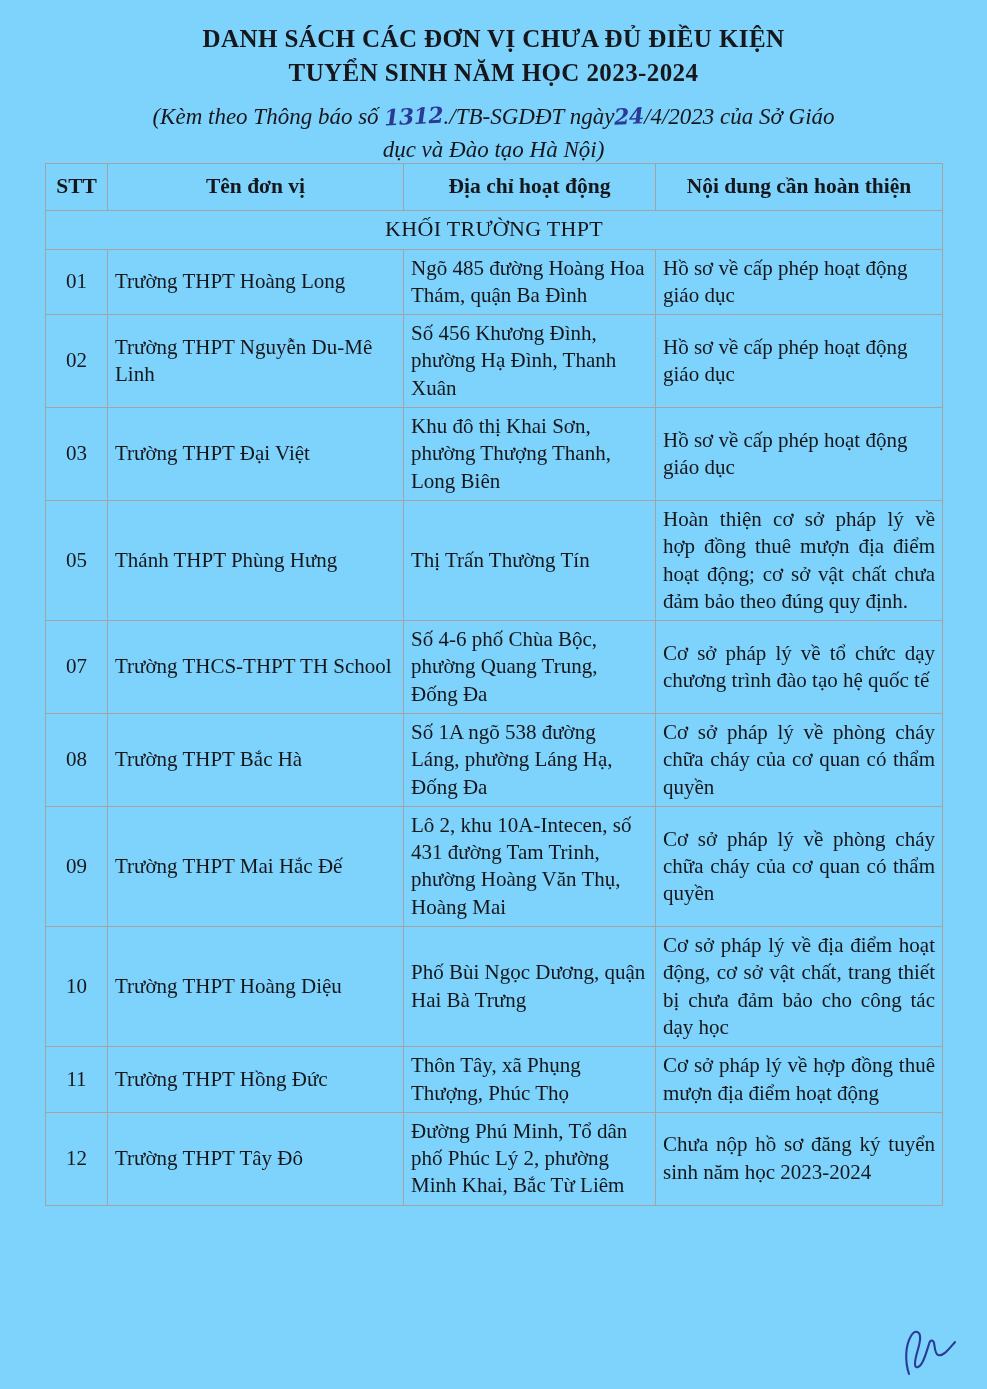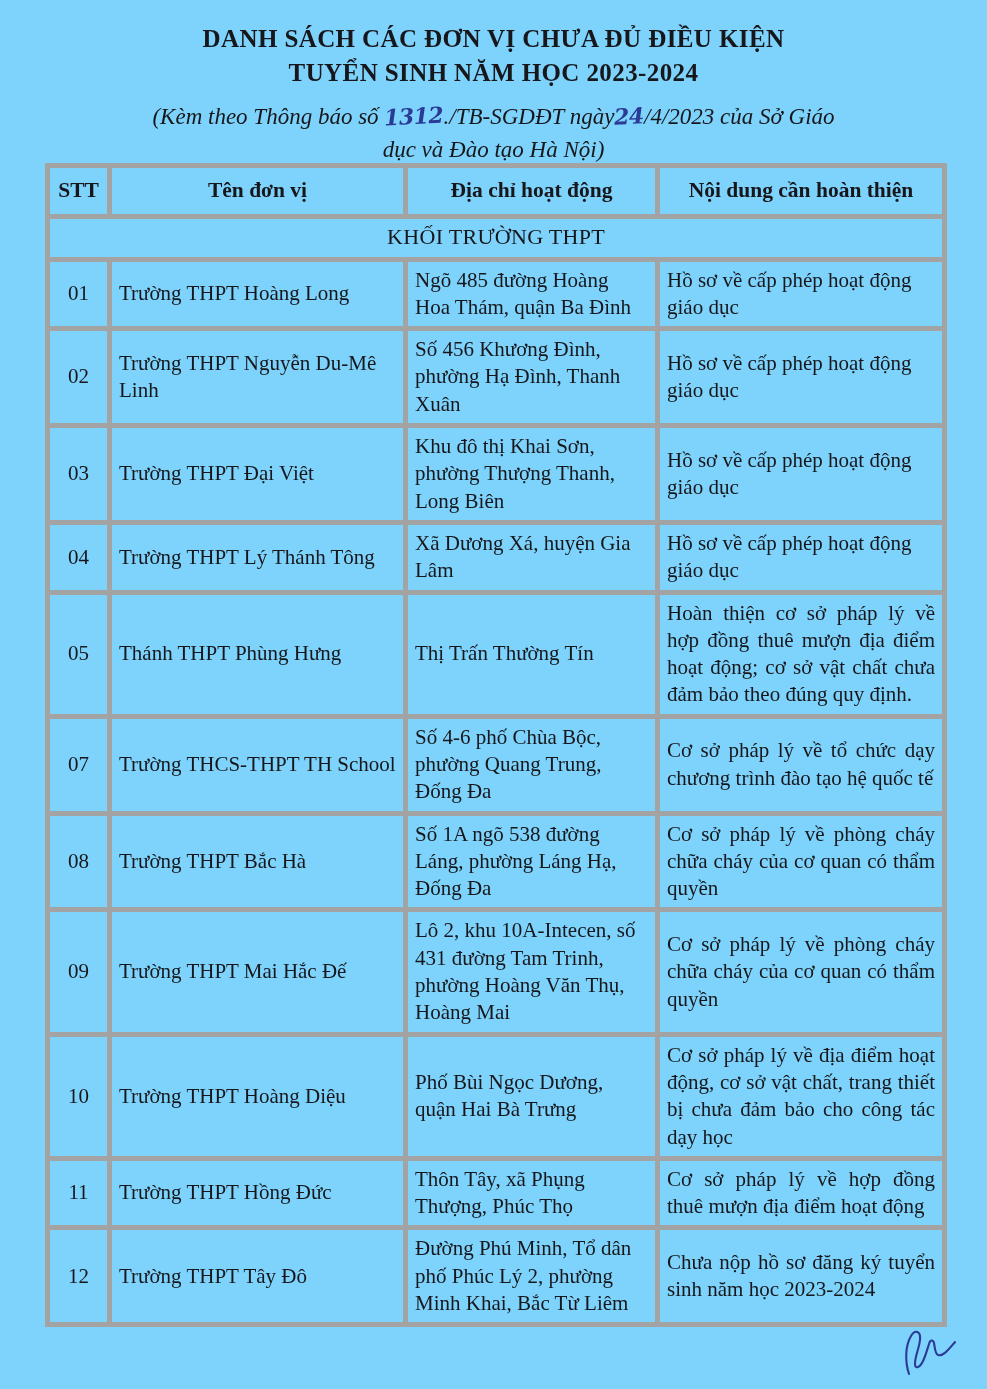--- a/index.html
+++ b/index.html
@@ -52,21 +52,21 @@
     left: 45px;
     top: 163px;
     width: 897px;
   }
   table.list {
     border-collapse: collapse;
     width: 100%;
     table-layout: fixed;
   }
   table.list td, table.list th {
-    border: 5px solid #a3a3a3;
+    border: 1px solid #a3a3a3;
     vertical-align: middle;
     padding: 5px 7px;
     font-size: 21px;
     line-height: 1.3;
   }
   table.list th {
     font-weight: bold;
     text-align: center;
     font-size: 21.5px;
     padding: 9px 4px;
@@ -149,26 +149,20 @@
             <td class="addr">Số 456 Khương Đình, phường Hạ Đình, Thanh Xuân</td>
             <td class="note nojust">Hồ sơ về cấp phép hoạt động giáo dục</td>
           </tr>
           <tr>
             <td class="stt">03</td>
             <td class="name">Trường THPT Đại Việt</td>
             <td class="addr">Khu đô thị Khai Sơn, phường Thượng Thanh, Long Biên</td>
             <td class="note nojust">Hồ sơ về cấp phép hoạt động giáo dục</td>
           </tr>
           <tr>
-            <td class="stt">04</td>
-            <td class="name">Trường THPT Lý Thánh Tông</td>
-            <td class="addr">Xã Dương Xá, huyện Gia Lâm</td>
-            <td class="note nojust">Hồ sơ về cấp phép hoạt động giáo dục</td>
-          </tr>
-          <tr>
             <td class="stt">05</td>
             <td class="name">Thánh THPT Phùng Hưng</td>
             <td class="addr">Thị Trấn Thường Tín</td>
             <td class="note">Hoàn thiện cơ sở pháp lý về hợp đồng thuê mượn địa điểm hoạt động; cơ sở vật chất chưa đảm bảo theo đúng quy định.</td>
           </tr>
           <tr>
             <td class="stt">07</td>
             <td class="name">Trường THCS-THPT TH School</td>
             <td class="addr">Số 4-6 phố Chùa Bộc, phường Quang Trung, Đống Đa</td>
             <td class="note">Cơ sở pháp lý về tổ chức dạy chương trình đào tạo hệ quốc tế</td>

